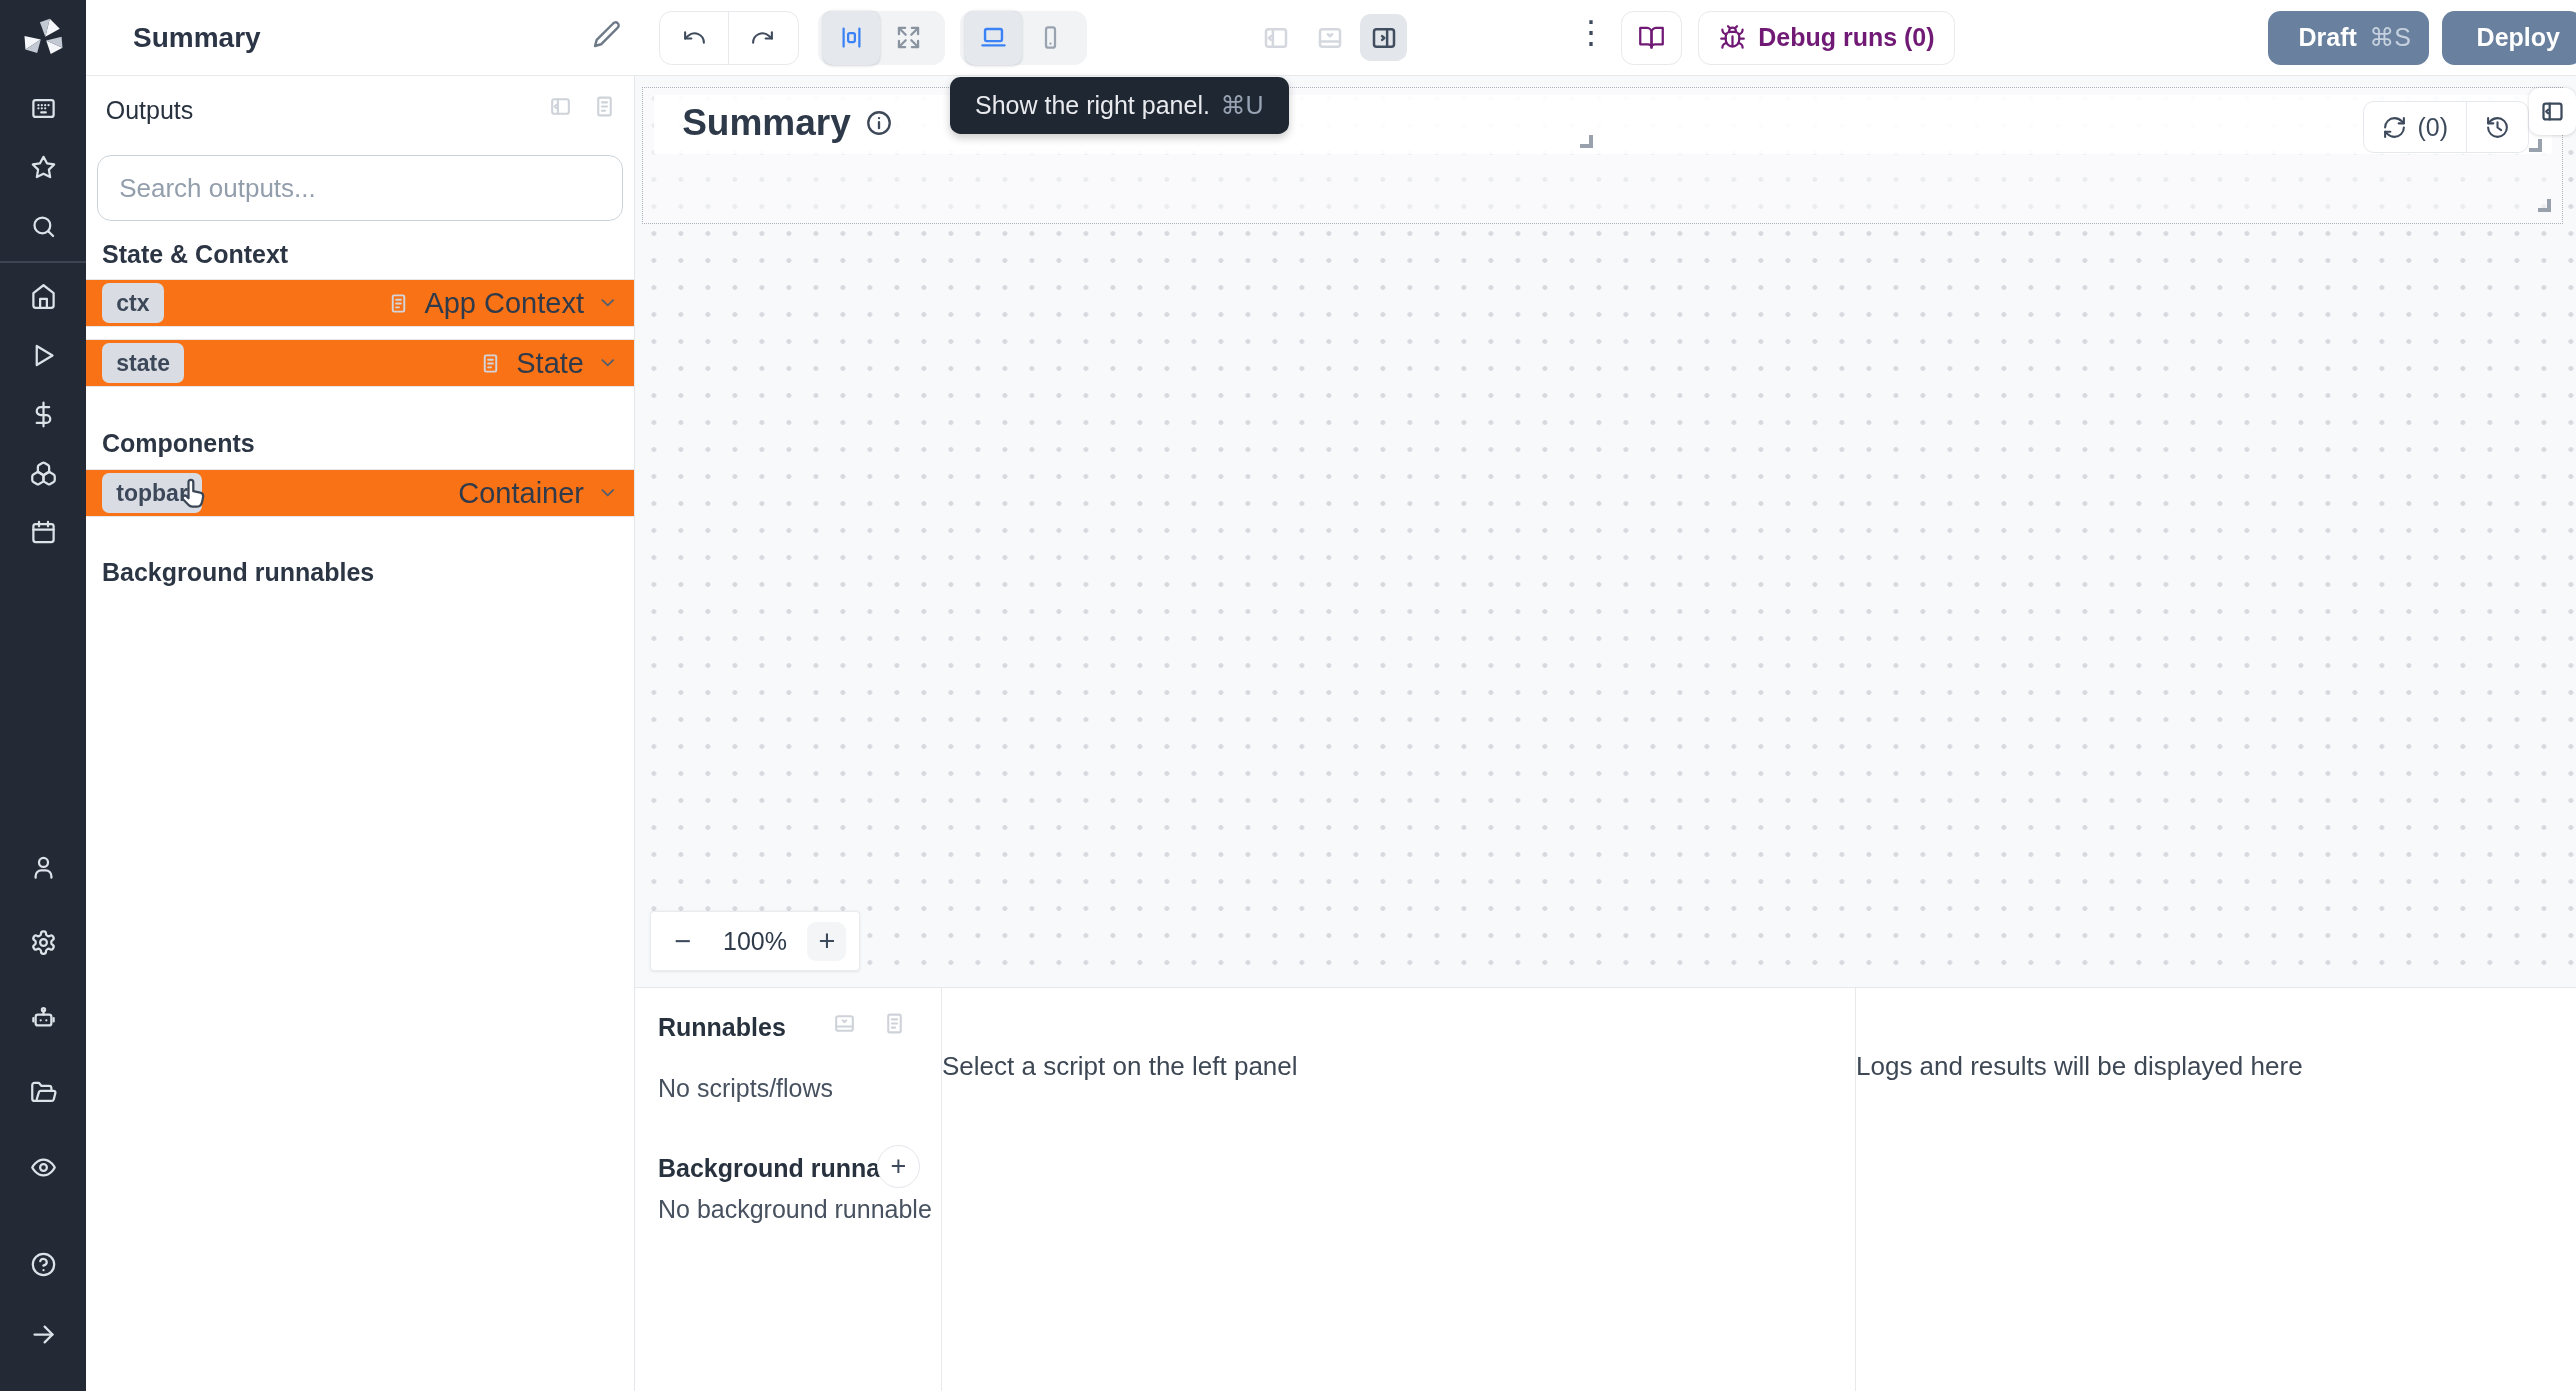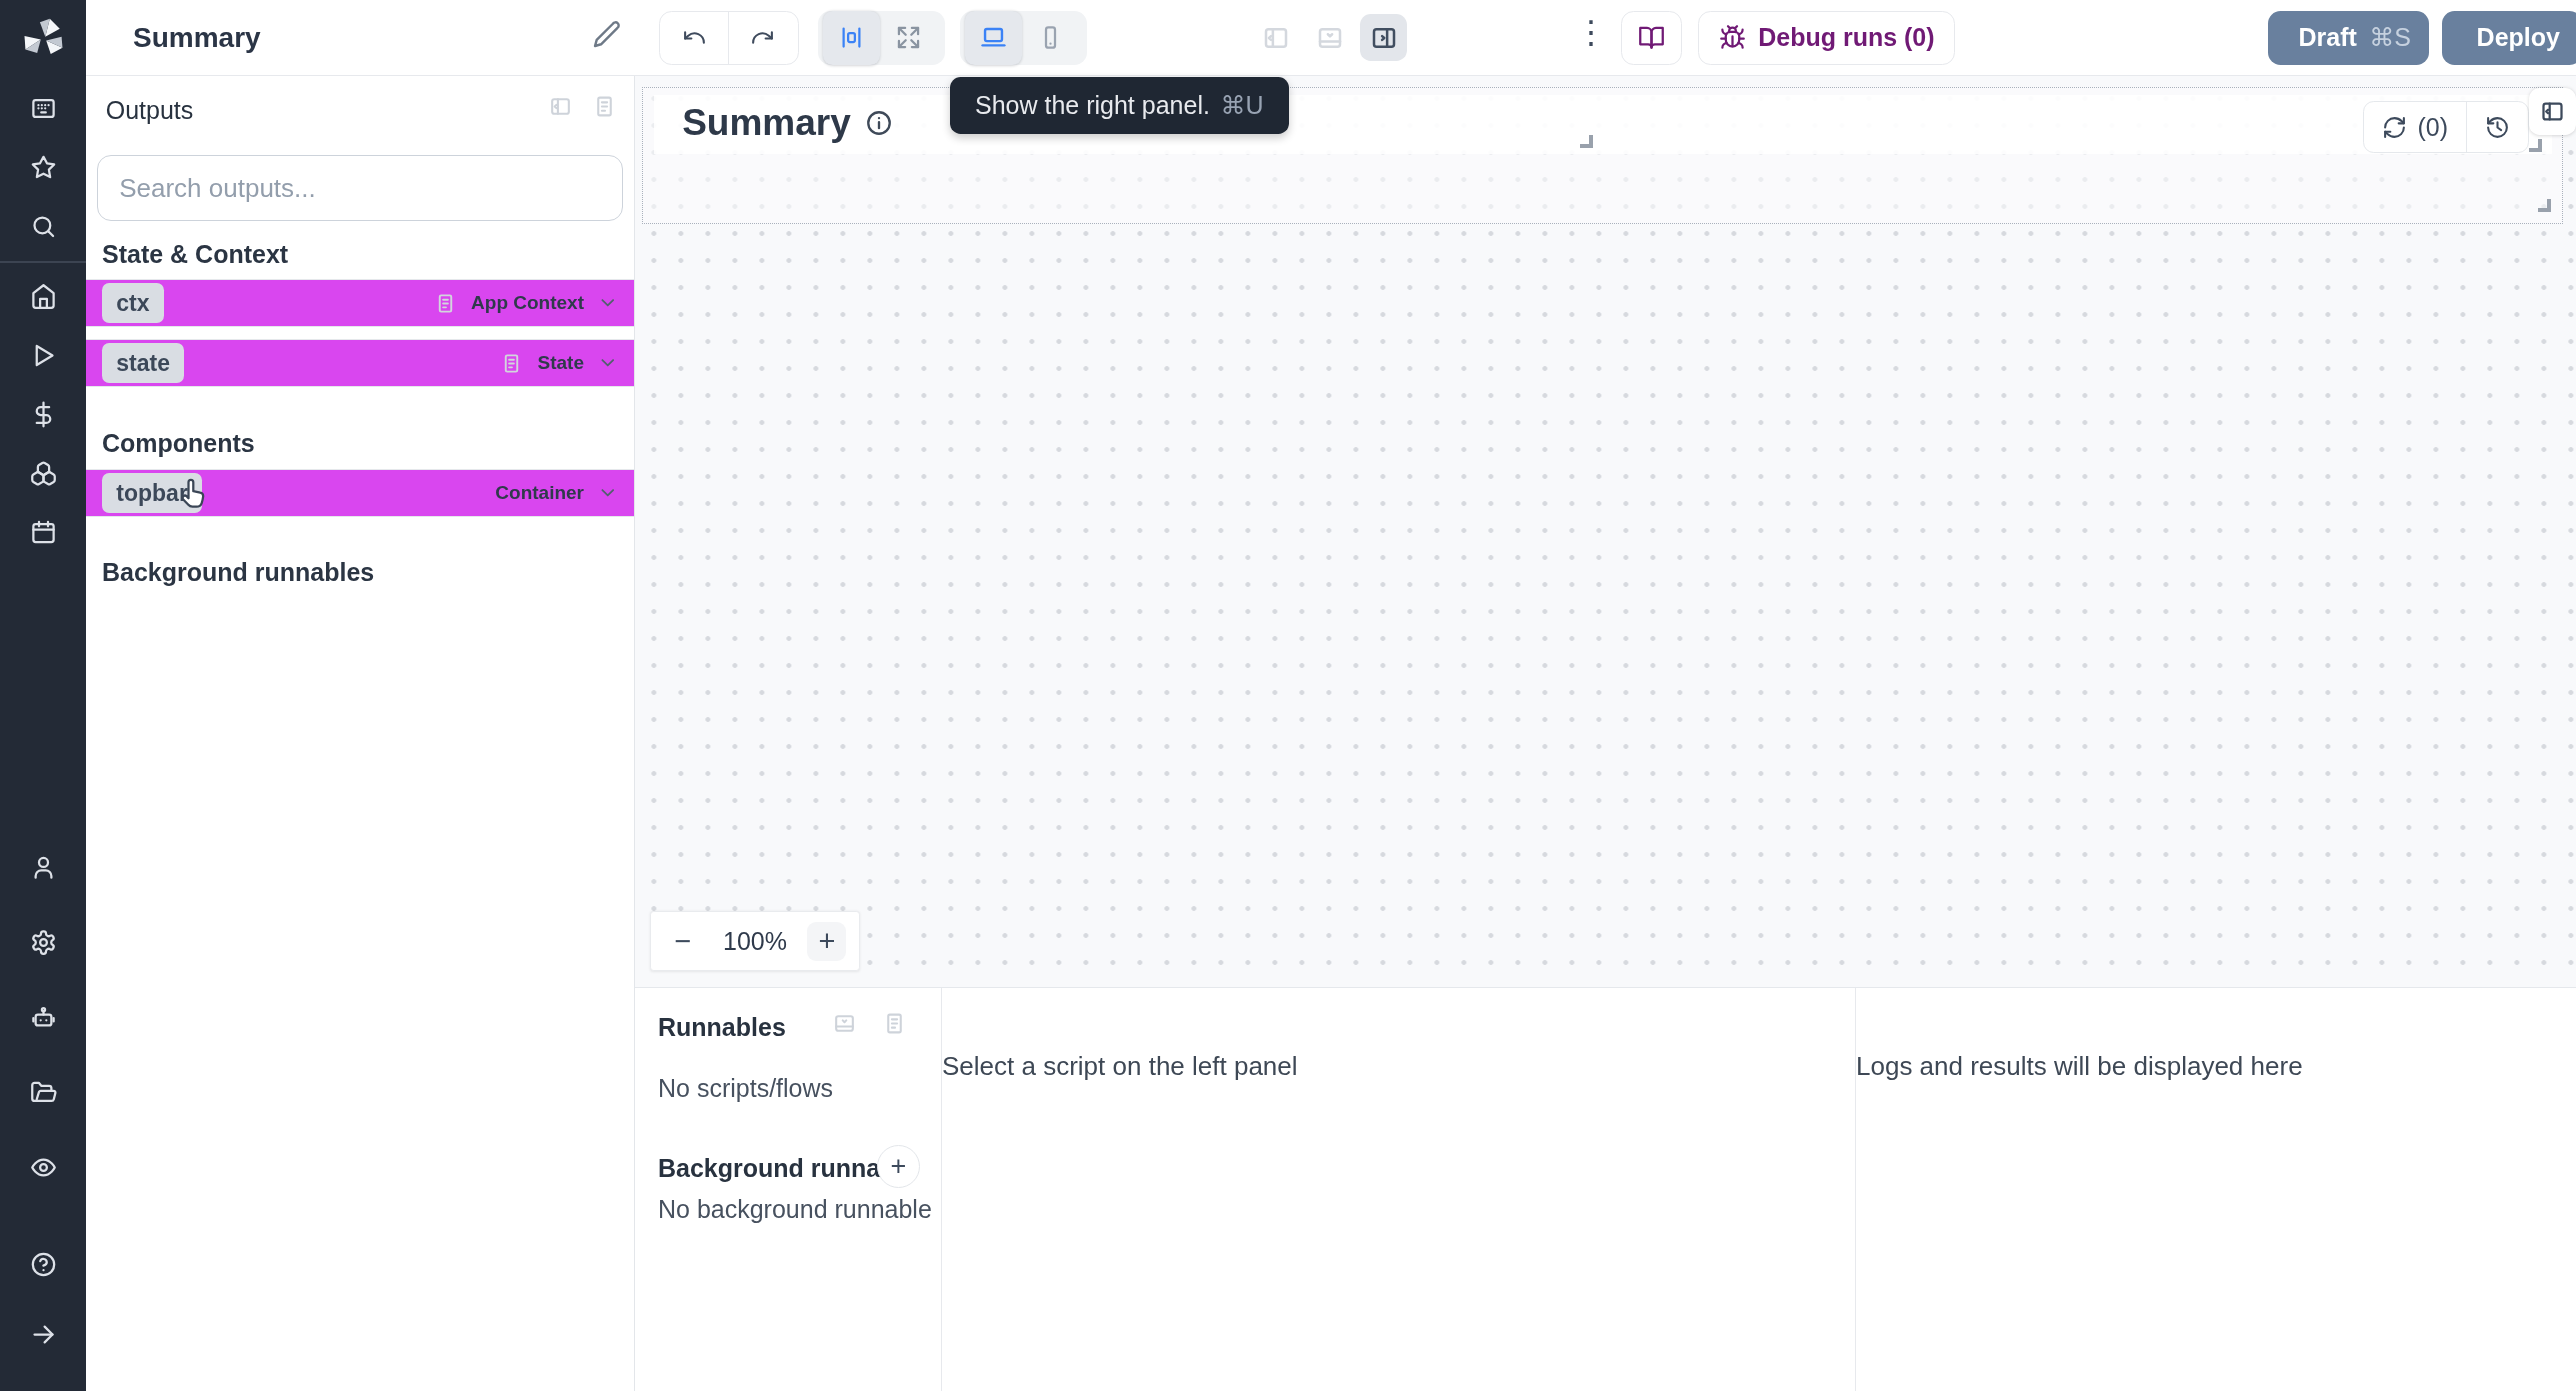--- a/index.html
+++ b/index.html
@@ -53,25 +53,25 @@
   .content { flex:1; display:flex; min-height:0; }
 
   
   .outputs { position:relative; width:549px; flex-shrink:0; background:#fff; border-right:1.8px solid #e3e6ea; }
   .pan-h { position:absolute; font-size:25px; font-weight:400; color:#28323f; }
   .dim-ic { color:#ced3da; }
   .search { position:absolute; left:10.7px; top:79px; width:526px; height:66px; border:1.8px solid #cdd3db; border-radius:14px; background:#fff; }
   .search input { width:100%; height:100%; border:0; outline:0; background:transparent; padding:0 21.5px; font-size:26px; color:#2f3a4b; font-family:inherit; }
   .search input::placeholder { color:#939eac; }
   .sec-label { position:absolute; left:16px; font-size:25px; font-weight:700; color:#2b3543; }
-  .orow { position:absolute; left:0; right:0; height:48px; background:#d946ef; border-top:0.9px solid #e5e8eb; border-bottom:0.9px solid #e5e8eb;
+  .orow { position:absolute; left:0; right:0; height:48px; background:#f97316; border-top:0.9px solid #e5e8eb; border-bottom:0.9px solid #e5e8eb;
     display:flex; align-items:center; padding:0 16px; cursor:pointer;text-align:center; }
   .badge { background:#d9dde3; color:#3c4859; font-size:23px; font-weight:700; border-radius:7.2px; padding:6.3px 14.3px; }
   .orow .fill { flex:1; }
-  .rtype { font-size:19px; font-weight:700; color:#2f3a4b; margin:0 12.5px 0 14.3px; }
+  .rtype { font-size:29px; font-weight:400; color:#2f3a4b; margin:0 12.5px 0 14.3px; }
   .cursor-hand { position:absolute; z-index:10; }
 
   
   .editor { flex:1; display:flex; flex-direction:column; min-width:0; }
   .canvas { position:relative; height:911px; flex-shrink:0; background-color:#f8f9fb;
     background-image:radial-gradient(circle, #d6d9de 2.1px, transparent 2.6px); background-size:27px 27px; background-position:5.4px 9px; }
   .sel-container { position:absolute; left:7.2px; top:10.7px; width:1921px; height:137px; border:1.8px dotted #a9b1bc; background:rgba(251,252,253,.55); }
   .topbar-card { position:absolute; left:10.7px; top:7.2px; right:10.7px; height:59px; background:rgba(255,255,255,.85); }
   .cv-title { position:absolute; left:39px; top:14.3px; display:flex; align-items:center; gap:14.3px; }
   .cv-title .t { font-size:37px; font-weight:700; color:#2e3949; }

